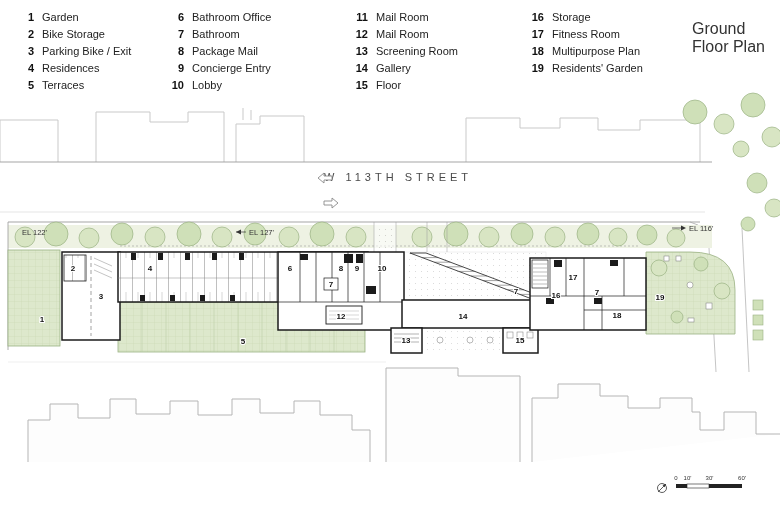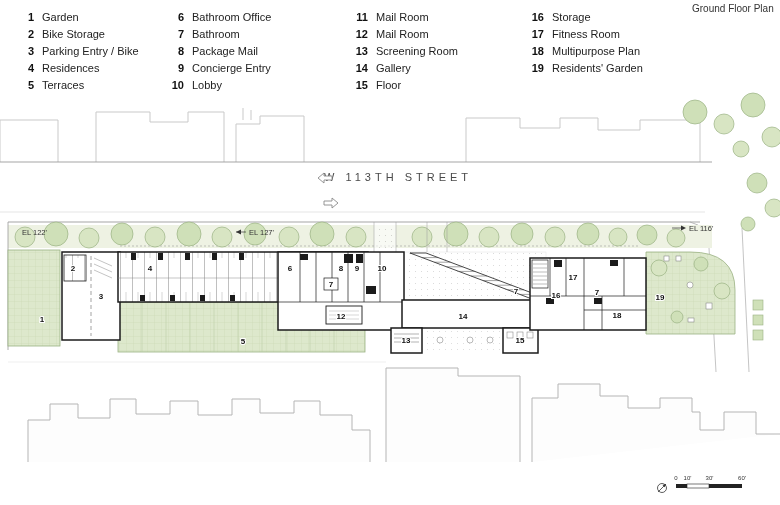--- a/index.html
+++ b/index.html
@@ -4,21 +4,21 @@
 <style>
   html,body{margin:0;padding:0;background:#fff;}
   .page{position:relative;width:780px;height:505px;background:#fff;overflow:hidden;
         font-family:"Liberation Sans", sans-serif;}
   .legend{position:absolute;top:8px;left:0;width:100%;height:92px;}
   .lcol{position:absolute;top:0;}
   .lcol.c1{left:18px;} .lcol.c2{left:168px;} .lcol.c3{left:352px;} .lcol.c4{left:528px;}
   .lrow{display:flex;height:17px;align-items:center;font-size:11px;color:#222;}
   .lnum{width:16px;text-align:right;font-weight:bold;color:#111;}
   .llab{margin-left:8px;white-space:nowrap;}
-  .plan-title{position:absolute;top:3px;left:692px;font-size:10px;color:#333;}
+  .plan-title{position:absolute;top:20px;left:692px;font-size:16px;color:#333;}
   svg{position:absolute;top:0;left:0;}
   .street-txt{font-size:11px;letter-spacing:4px;fill:#4a4a4a;}
   .el{font-size:7.5px;fill:#333;}
   .rm{font-size:8px;font-weight:bold;fill:#111;text-anchor:middle;
       paint-order:stroke;stroke:#ffffff;stroke-width:2px;}
   .sc{font-size:6px;fill:#333;text-anchor:middle;}
 </style>
 </head>
 <body>
 
@@ -29,21 +29,21 @@
       <div class="lrow">
           <span class="lnum">1</span>
           <span class="llab">Garden</span>
         </div>
       <div class="lrow">
           <span class="lnum">2</span>
           <span class="llab">Bike Storage</span>
         </div>
       <div class="lrow">
           <span class="lnum">3</span>
-          <span class="llab">Parking Entry / Bike</span>
+          <span class="llab">Parking Bike / Exit</span>
         </div>
       <div class="lrow">
           <span class="lnum">4</span>
           <span class="llab">Residences</span>
         </div>
       <div class="lrow">
           <span class="lnum">5</span>
           <span class="llab">Terraces</span>
         </div>
     </div>

